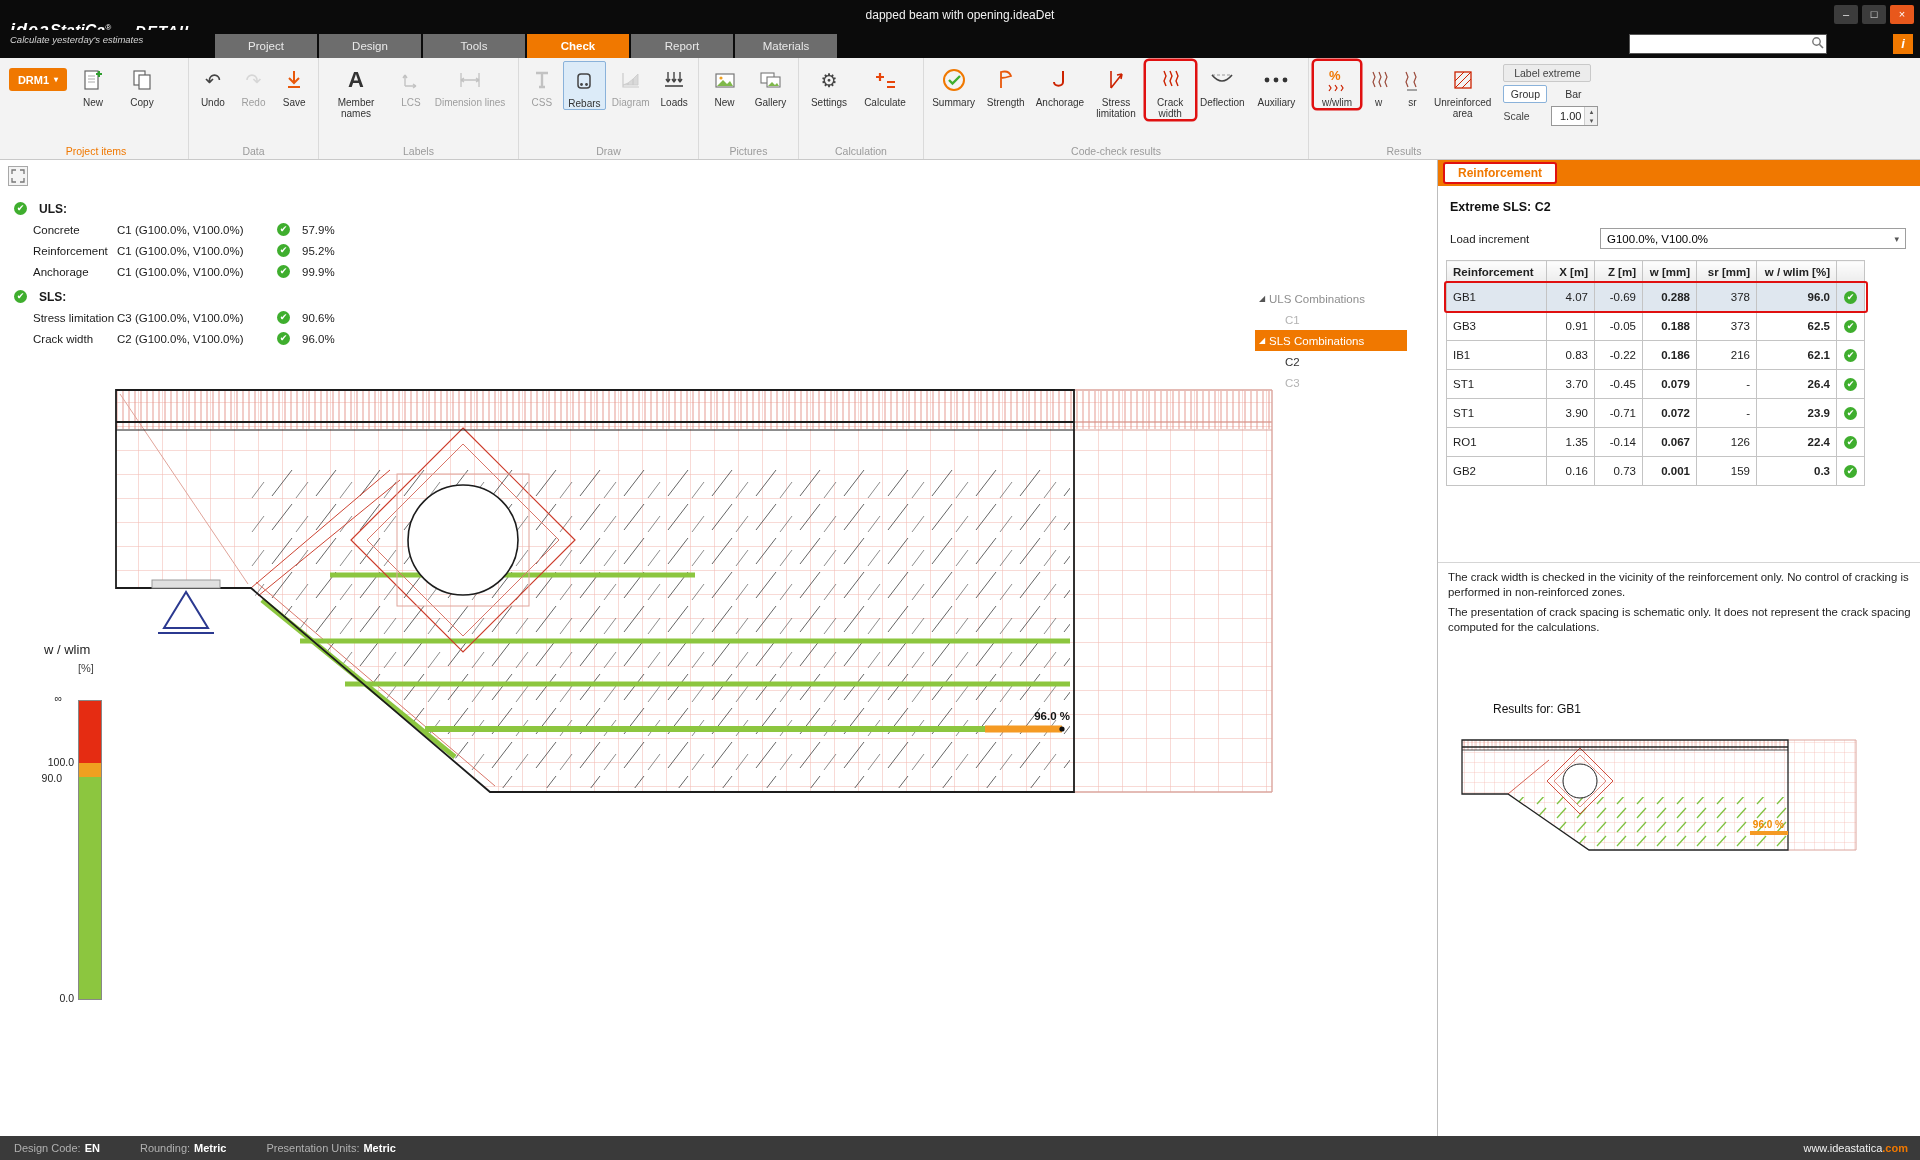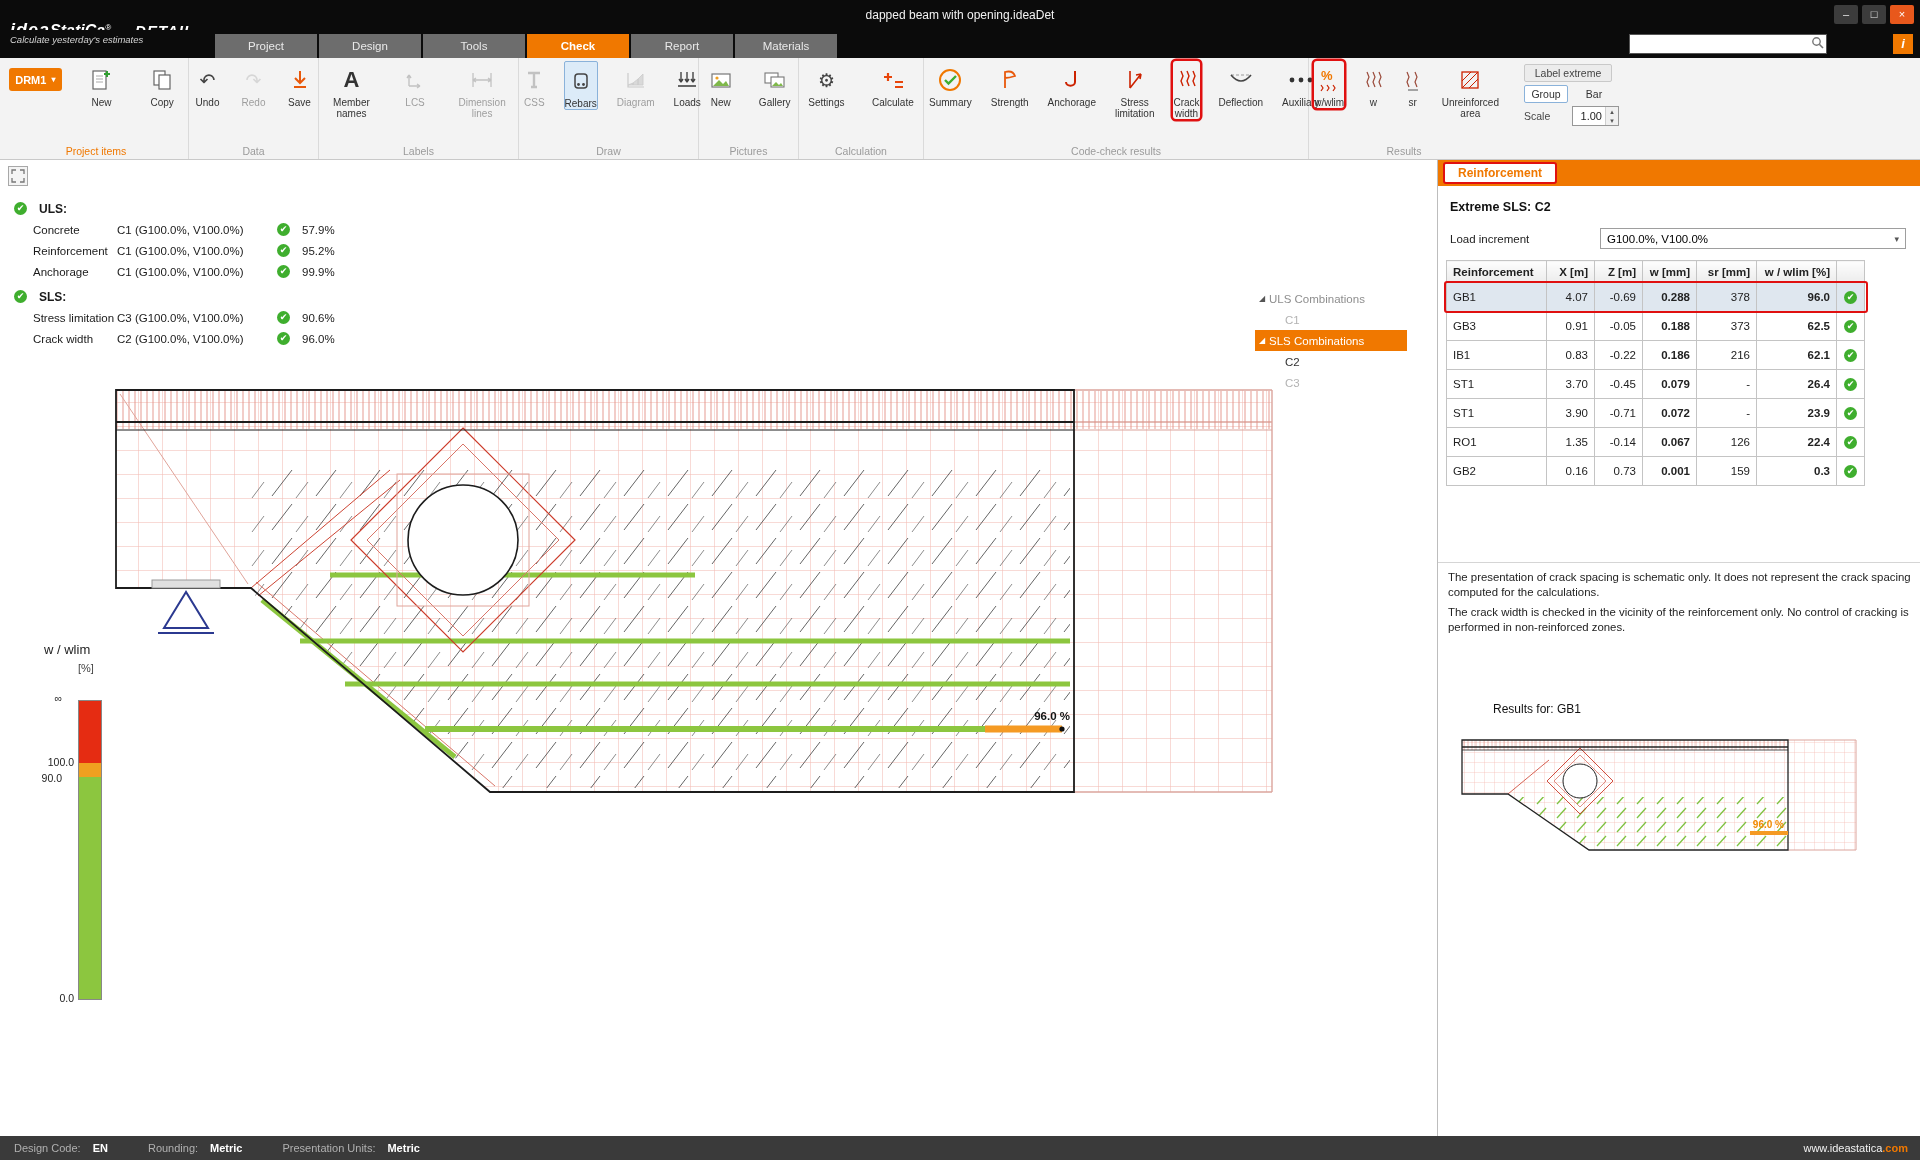--- a/index.html
+++ b/index.html
@@ -28,21 +28,21 @@
   .searchbox { position:absolute; right:93px; top:4px; width:198px; height:20px; background:#fff; border:1px solid #555; display:flex; align-items:center; }
   .searchbox input { flex:1; border:none; outline:none; height:16px; font-size:11px; padding:0 4px; min-width:0; }
   .searchbox .mag { width:18px; text-align:center; }
   .infobtn { position:absolute; right:7px; top:4px; width:20px; height:20px; background:#f07800; color:#fff; font-weight:bold; font-style:italic; font-size:13px; text-align:center; line-height:20px; cursor:default; }
 
   
   .ribbon { position:absolute; left:0; top:58px; width:1920px; height:102px; background:#f3f3f3; border-bottom:1px solid #c9c9c9; display:flex; align-items:stretch; padding-left:4px; }
   .rgroup { position:relative; border-right:1px solid #dadada; padding:3px 5px 16px 5px; flex:none; }
   .rlabel { position:absolute; bottom:2px; left:0; right:0; text-align:center; font-size:10.5px; color:#9b9b9b; white-space:nowrap; }
   .rlabel.orange { color:#f07800; }
-  .rbuttons { display:flex; gap:19px; align-items:flex-start; }
+  .rbuttons { display:flex; gap:3px; align-items:flex-start; }
   .rbtn { width:46px; display:flex; flex-direction:column; align-items:center; padding-top:2px; border-radius:3px; cursor:default; }
   .ricon { height:34px; display:flex; align-items:center; justify-content:center; }
   .rcap { font-size:10px; color:#333; text-align:center; line-height:1.12; }
   .disabled { opacity:.45; }
   .pressed { background:#dcebf8; border:1px solid #8ab2da; border-radius:2px;justify-content:space-between; }
   .ann { box-shadow:0 0 0 2.5px #e01010; border-radius:3px; }
   .glyph { font-size:19px; color:#444; line-height:1; }
   .glyph.dim { color:#b5b5b5; }
   .drmbtn { margin-top:7px; width:58px; height:23px; background:#f07800; color:#fff; font-size:11px; font-weight:bold; border-radius:3px; display:flex; align-items:center; justify-content:center; gap:5px; cursor:default; }
   .drmbtn .car { font-size:8px; }
@@ -119,21 +119,21 @@
   .pdivider { position:absolute; left:0; top:402px; width:100%; border-top:1px solid #d5d5d5; }
   .pnotes { position:absolute; left:0; top:410px; right:0; }
   .pnotes p { font-size:11.4px; color:#222; line-height:1.32; margin:0 8px 5px 10px; }
   .resfor { position:absolute; left:55px; top:542px; font-size:12px; color:#111; }
   .minisvg { position:absolute; left:16px; top:562px; }
 
   
   .statusbar { position:absolute; left:0; top:1136px; width:1920px; height:24px; background:#3a3a3a; display:flex; align-items:center; font-size:11px; color:#b0b0b0; }
   .sb-item { margin-left:14px; white-space:nowrap; }
   .sb-item.wide { margin-left:40px; }
-  .sb-item b { color:#fff; font-weight:bold; margin-left:12px; }
+  .sb-item b { color:#fff; font-weight:bold; margin-left:4px; }
   .sb-site { margin-left:auto; margin-right:12px; color:#f2f2f2; }
   .sb-site .tld { color:#f07800; font-weight:bold; }
 </style>
 </head>
 <body>
 
 <div id="app">
 
   <div class="titlebar">
     <div class="logo">
@@ -716,22 +716,22 @@
               <td class="num bold">0.3</td>
               <td class="ck"><span class="okc">✔</span></td>
           </tr>
         </tbody>
       </table>
       <div class="row-ann"></div>
     </div>
 
     <div class="pdivider"></div>
     <div class="pnotes">
+      <p>The crack width is checked in the vicinity of the reinforcement only. No control of cracking is performed in non-reinforced zones.</p>
       <p>The presentation of crack spacing is schematic only. It does not represent the crack spacing computed for the calculations.</p>
-      <p>The crack width is checked in the vicinity of the reinforcement only. No control of cracking is performed in non-reinforced zones.</p>
     </div>
 
     <div class="resfor">Results for: GB1</div>
 
     <svg class="minisvg" width="430" height="160" viewBox="0 0 430 160">
       <defs>
         <pattern id="grid2" width="10" height="10" patternUnits="userSpaceOnUse">
           <path d="M10 0 H0 V10" fill="none" stroke="#f2b6ae" stroke-width="0.7"></path>
         </pattern>
         <pattern id="ticks2" width="4" height="12" patternUnits="userSpaceOnUse">

